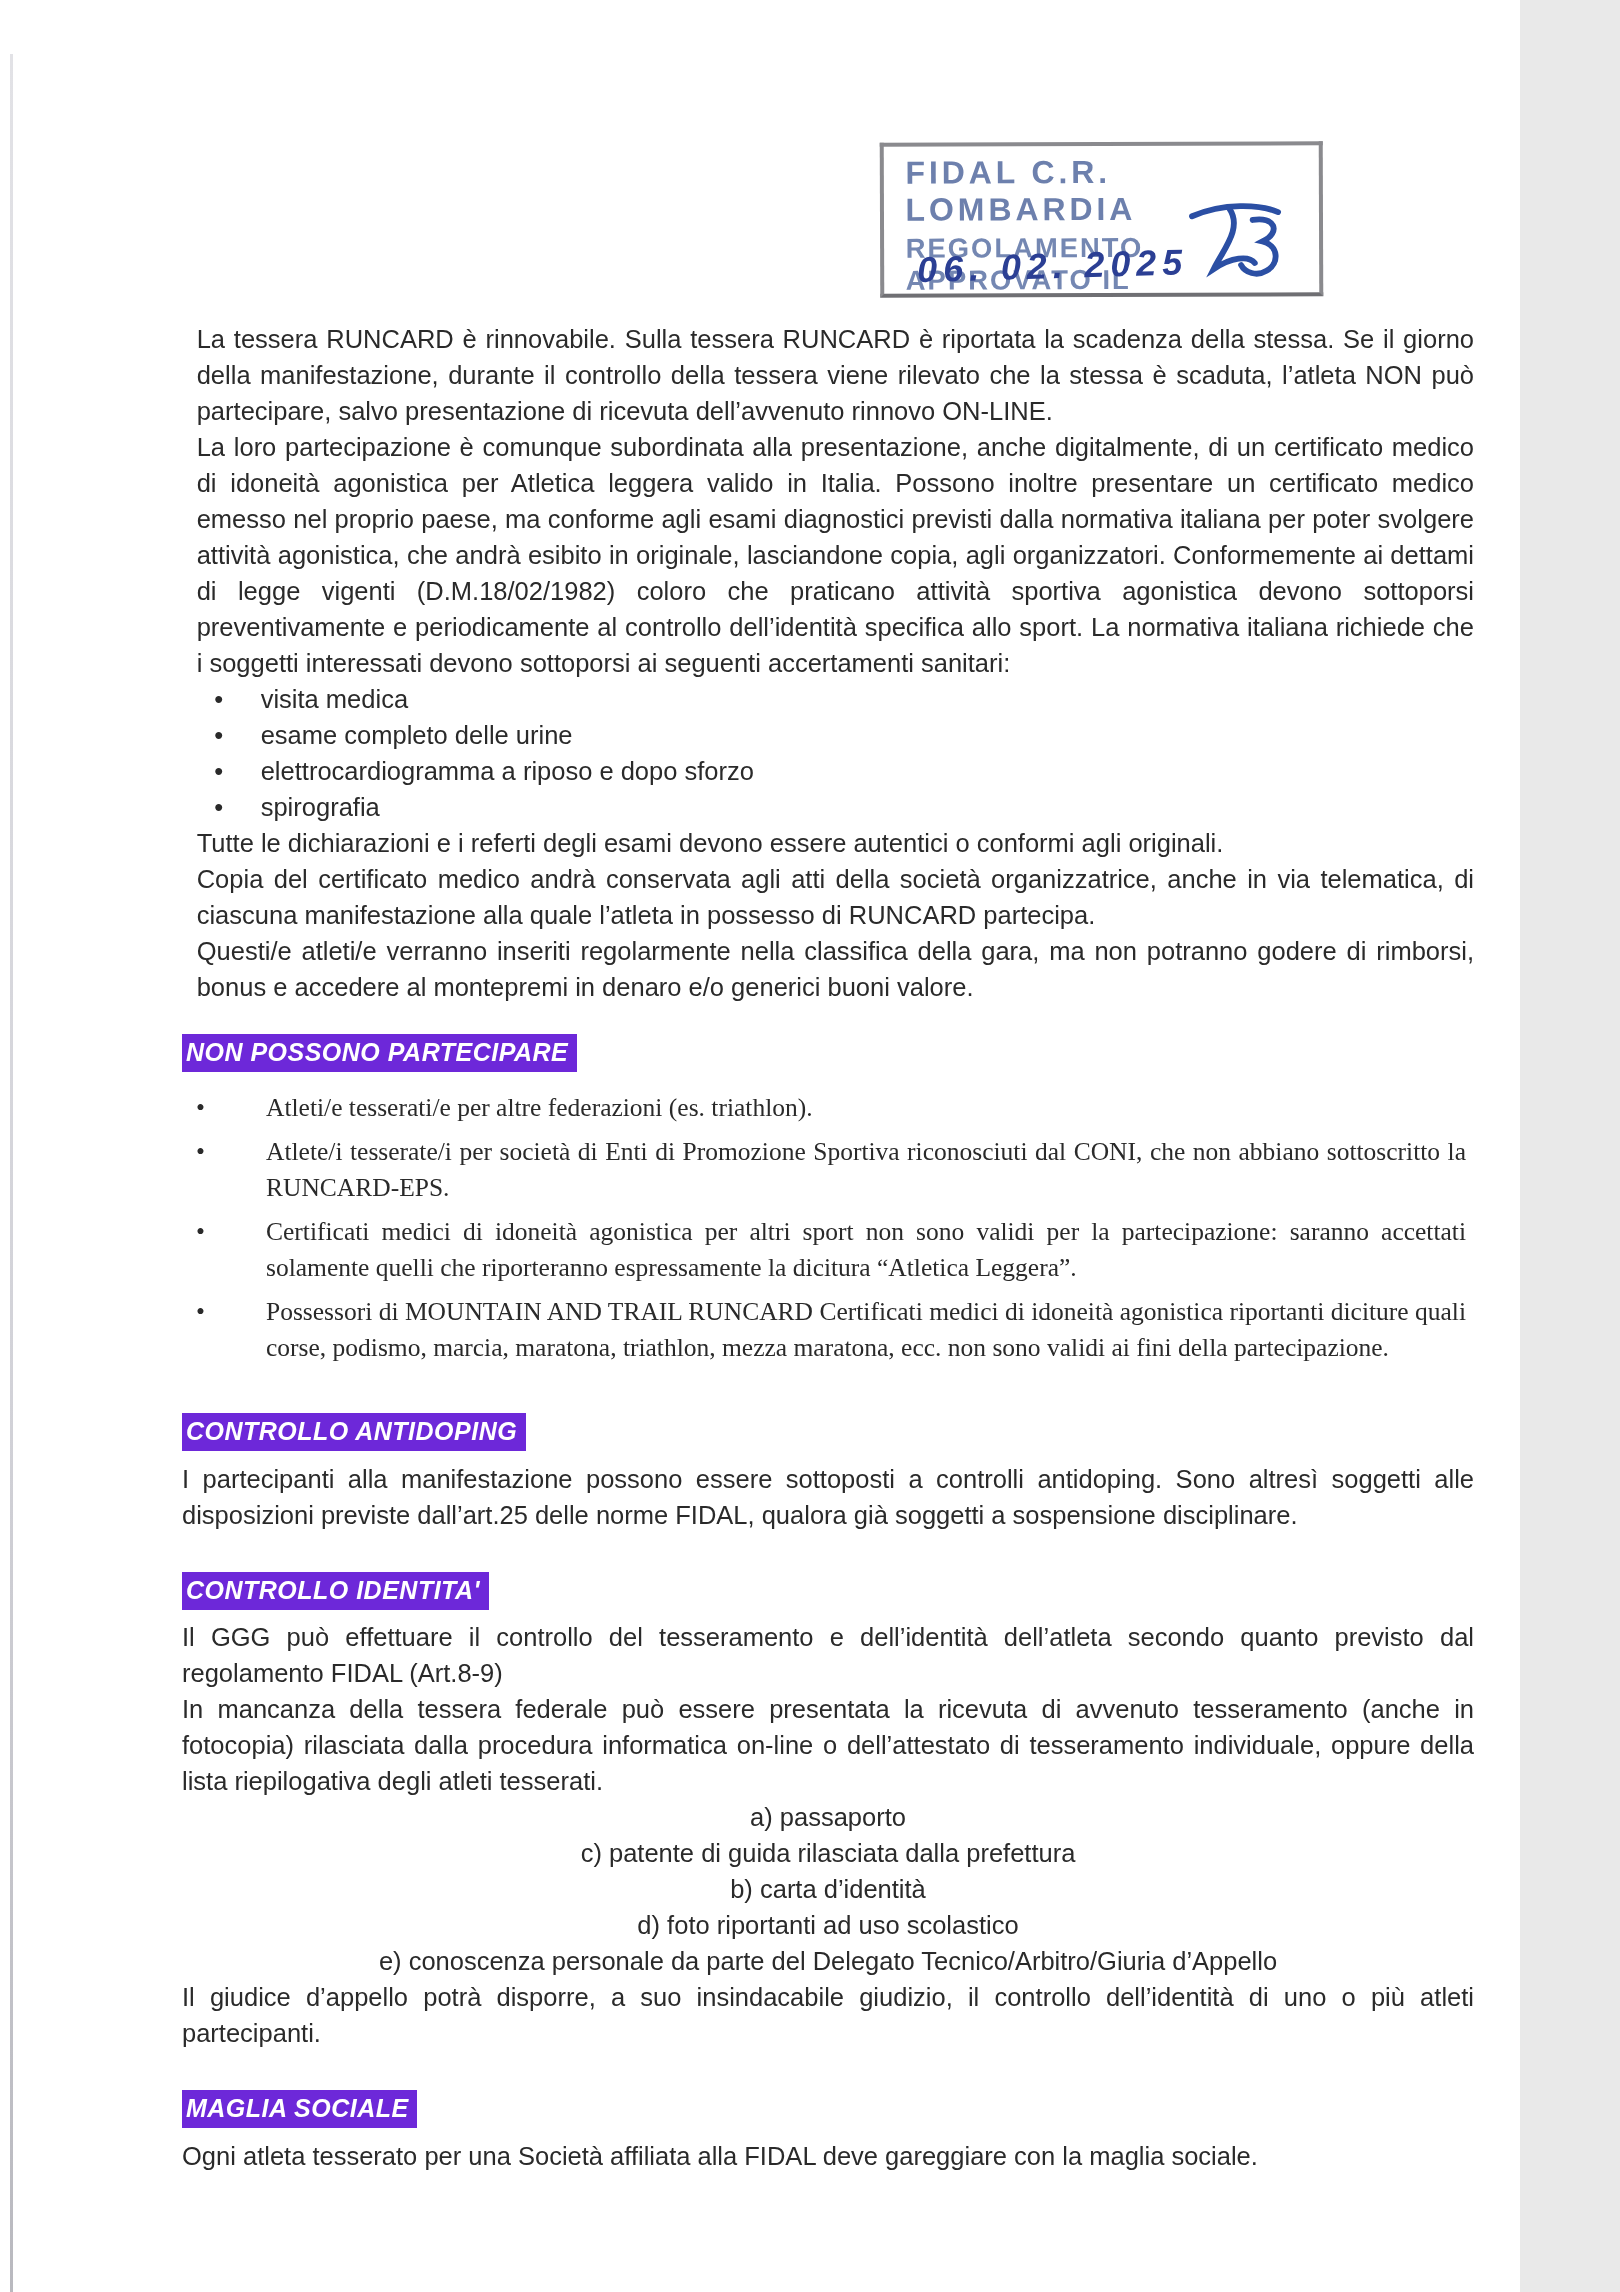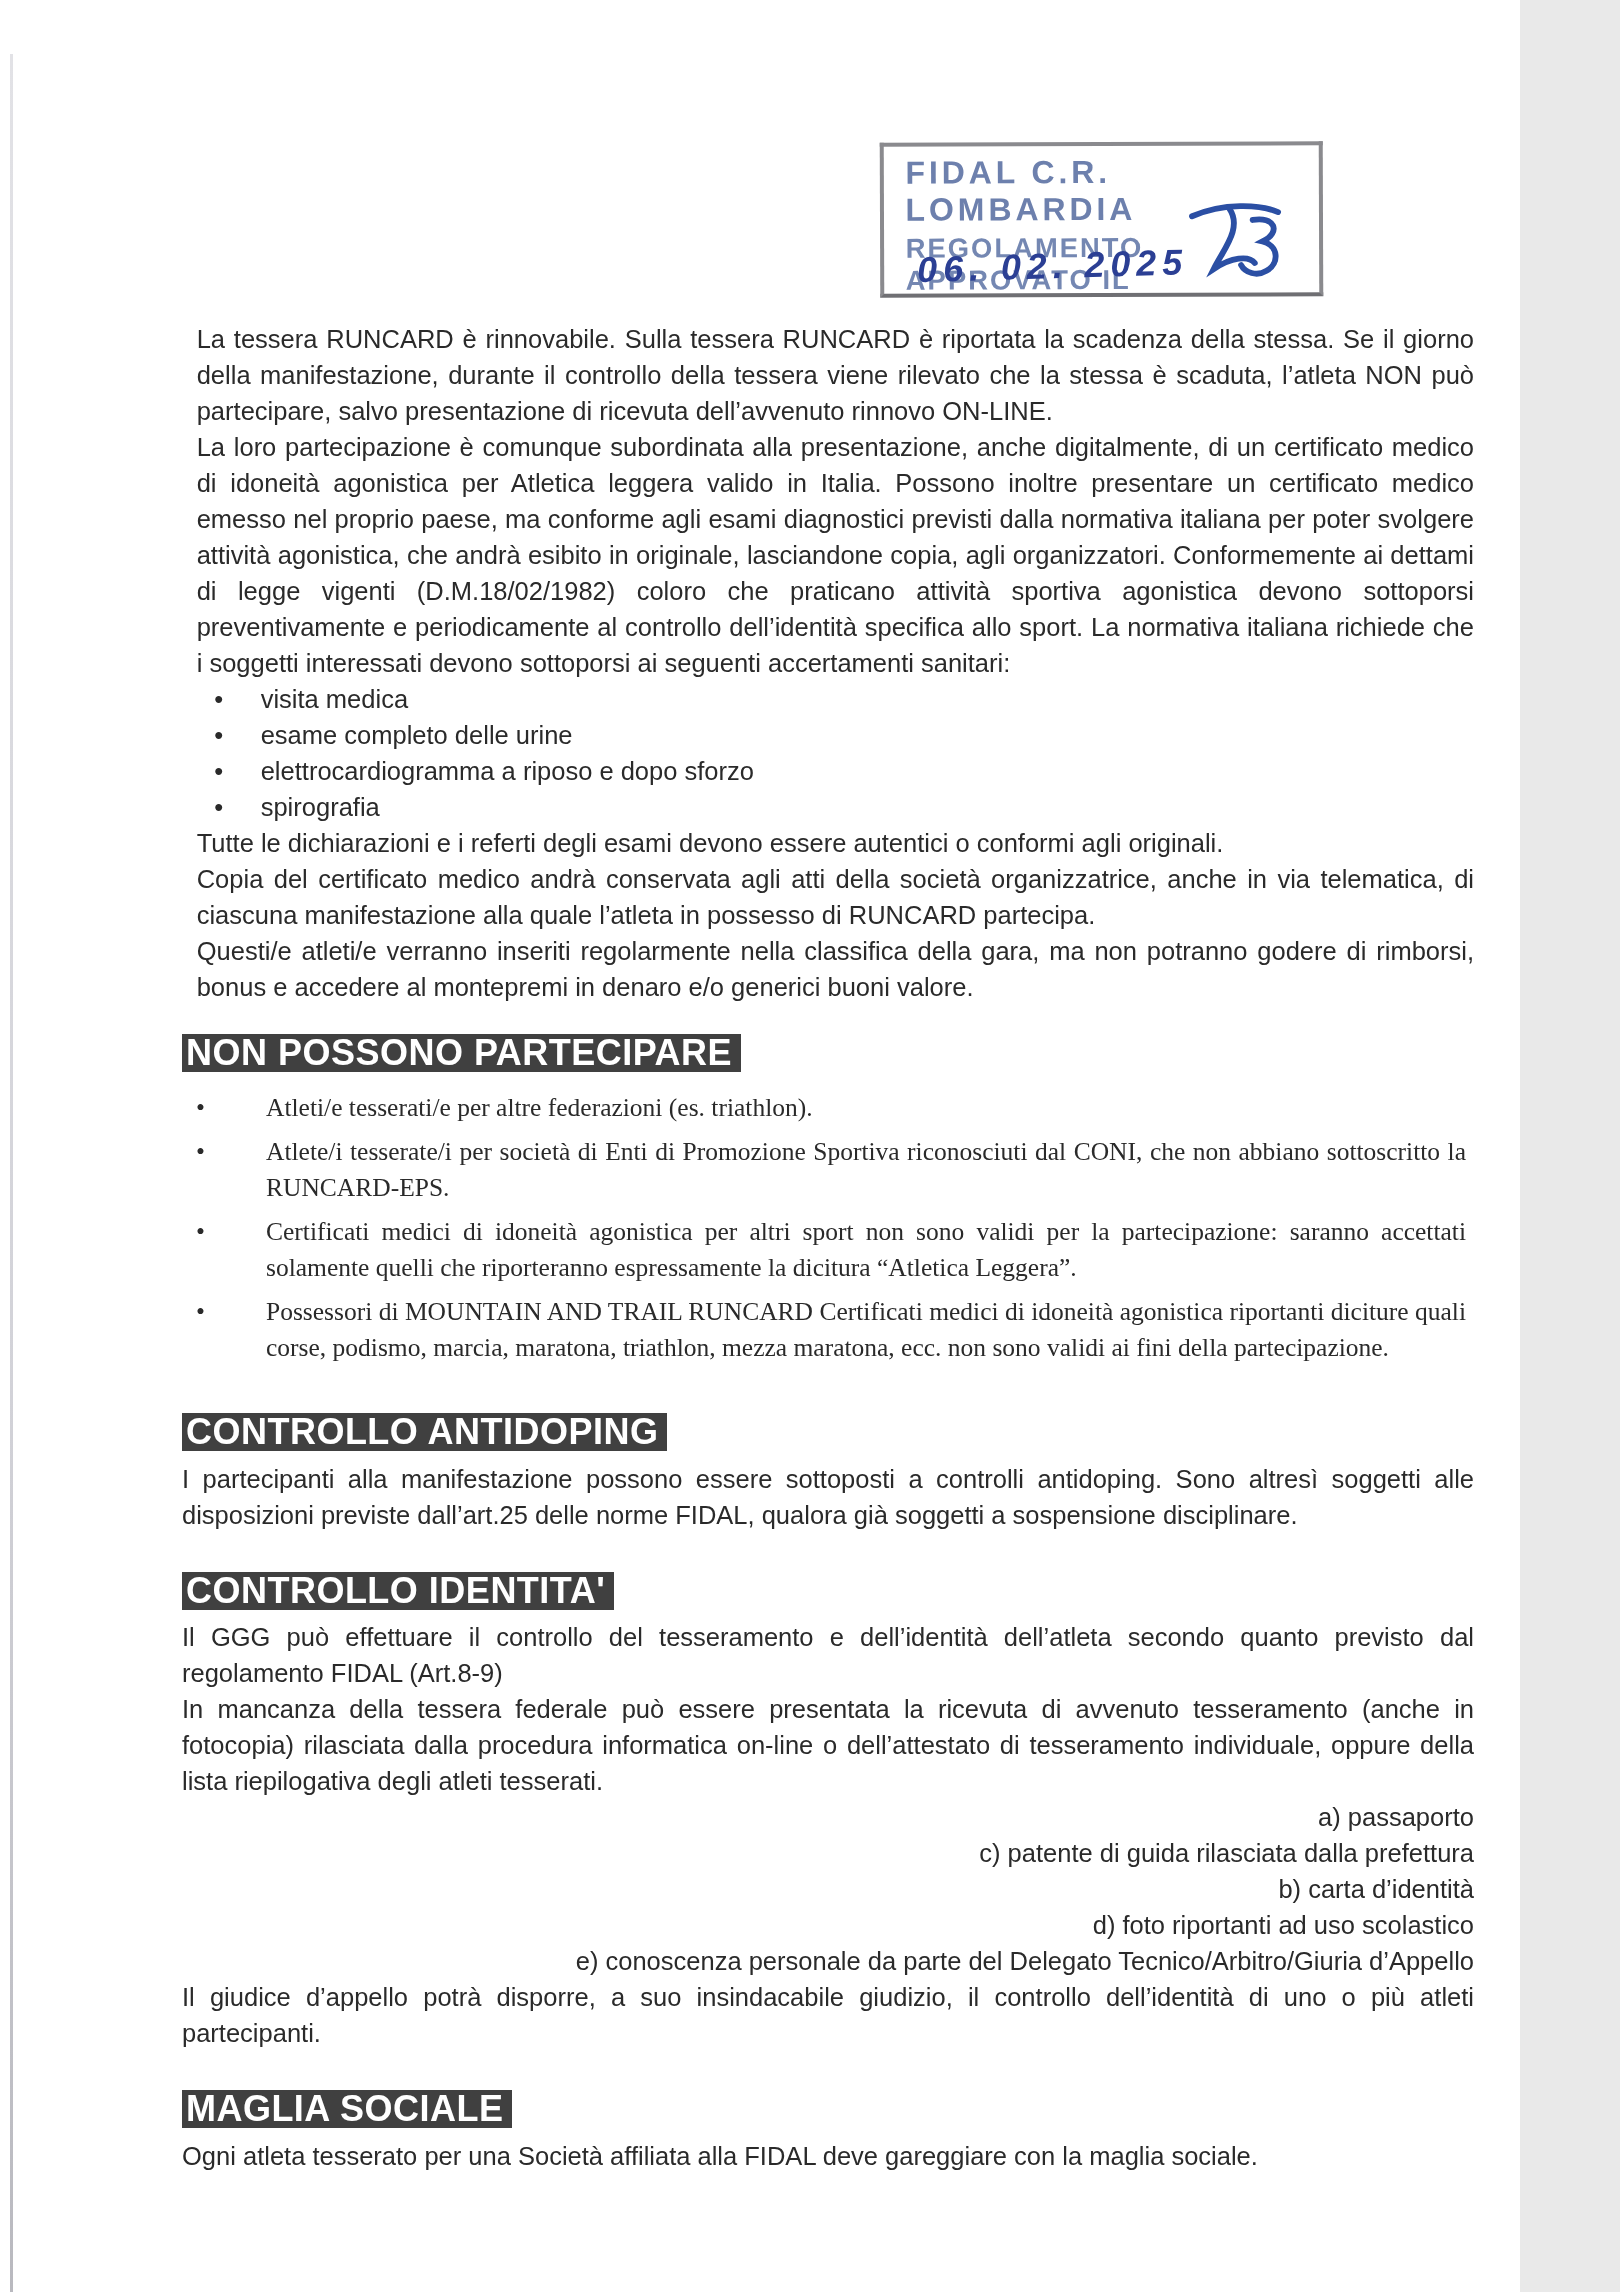--- a/index.html
+++ b/index.html
@@ -49,30 +49,31 @@
     font-size:25.5px;line-height:36px;
     text-align:justify;
   }
   .intro{margin-left:14.7px;}
   p{margin:0;}
   ul{margin:0;padding:0;list-style:none;}
   .intro li{position:relative;padding-left:64px;}
   .intro li::before{content:"\2022";position:absolute;left:17.6px;}
   .badge{
     display:inline-block;
-    background:#404040;color:#ffffff;
-    font-size:36px;font-weight:bold;line-height:35px;
+    background:#6d28d9;color:#ffffff;
+    font-size:25px;font-weight:bold;line-height:35px;
     padding:1px 8.8px 2px 3.9px;
     letter-spacing:0.5px;
     margin:39px 0 9.8px 0;
+    font-style:italic;
   }
   .badge.first{margin-top:29px;}
   .blist li{position:relative;padding-left:76px;margin:8px;font-family:Liberation Serif, serif;}
   .blist li::before{content:"\2022";position:absolute;left:5.9px;}
-  .plain{text-align:right;}
+  .plain{text-align:center;}
   .sec{margin:0;}
 </style>
 </head>
 <body>
 
 <div class="page">
 
   <div class="scan-line"></div>
 
   <div class="stamp">

